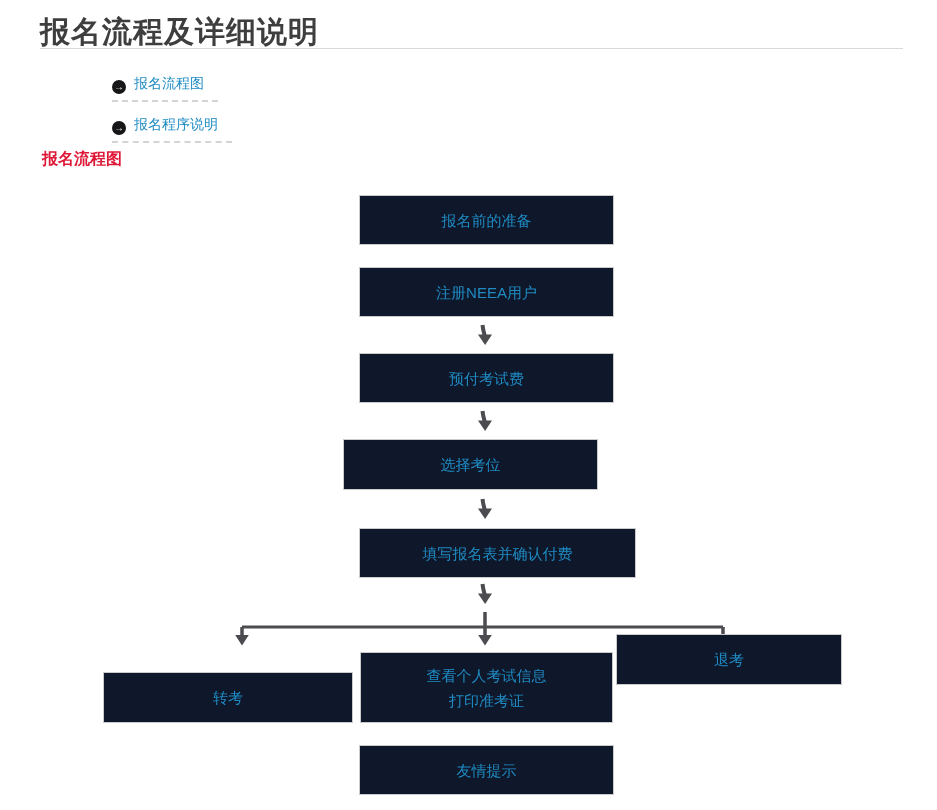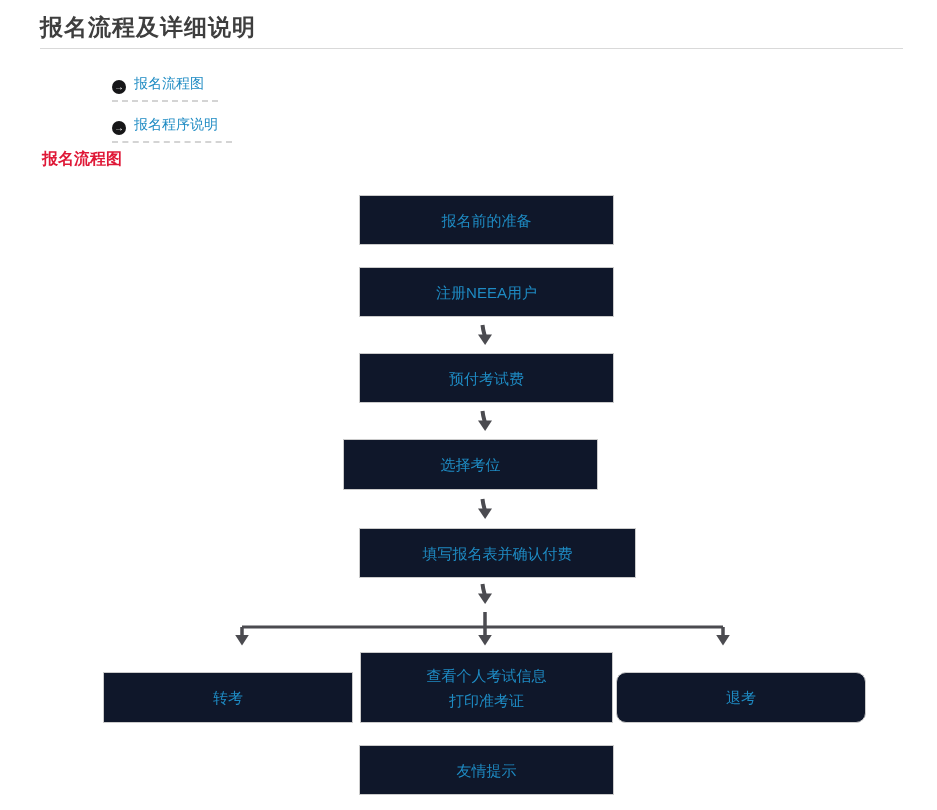--- a/index.html
+++ b/index.html
@@ -1,20 +1,20 @@
 <!DOCTYPE html>
 <html><head>
 <meta charset="utf-8">
 <style>
   html,body{margin:0;padding:0;background:#ffffff;}
   body{width:937px;height:810px;font-family:"Liberation Sans","DejaVu Sans",sans-serif;}
   .page{position:relative;width:937px;height:810px;overflow:hidden;background:#ffffff;}
 
   
-  .title{position:absolute;left:40px;top:12px;margin:0;font-size:23px;font-weight:bold;
+  .title{position:absolute;left:40px;top:12px;margin:0;font-size:30px;font-weight:bold;
          color:#3e3e3e;letter-spacing:1px;}
   .title-rule{position:absolute;left:40px;top:48px;width:863px;height:1px;background:#d9d9d9;}
 
   
   .toc{position:absolute;left:112px;top:74px;}
   .toc-item{display:table;text-decoration:none;padding:0 14px 6px 0;margin-bottom:13px;
             border-bottom:2px dashed #d4d4d4;cursor:pointer;}
   .toc-icon{display:inline-block;width:14px;height:14px;border-radius:50%;background:#161618;
             color:#ffffff;font-size:10px;line-height:14px;text-align:center;margin-right:8px;
             vertical-align:-2px;font-weight:bold;}
@@ -27,21 +27,21 @@
   .flow-box{position:absolute;box-sizing:border-box;background:#0f172a;border:1px solid #cbcbcb;
             color:#1e8bc3;font-size:15px;display:flex;flex-direction:column;align-items:center;
             justify-content:center;text-align:center;line-height:25px;}
   .b1{left:359px;top:195px;width:255px;height:50px;}
   .b2{left:359px;top:267px;width:255px;height:50px;}
   .b3{left:359px;top:353px;width:255px;height:50px;}
   .b4{left:343px;top:439px;width:255px;height:51px;}
   .b5{left:359px;top:528px;width:277px;height:50px;}
   .b-center{left:360px;top:652px;width:253px;height:71px;}
   .b-left{left:103px;top:672px;width:250px;height:51px;}
-  .b-right{left:616px;top:672px;width:250px;height:51px;border-radius:10px;}
+  .b-right{left:616px;top:634px;width:226px;height:51px;}
   .b-note{left:359px;top:745px;width:255px;height:50px;}
 
   
   .arrow{position:absolute;width:24px;height:22px;}
   .a1{left:473px;top:324px;}
   .a2{left:473px;top:410px;}
   .a3{left:473px;top:498px;}
   .a4{left:473px;top:583px;}
   .connector{position:absolute;left:0;top:611px;width:937px;height:40px;}
 </style>

